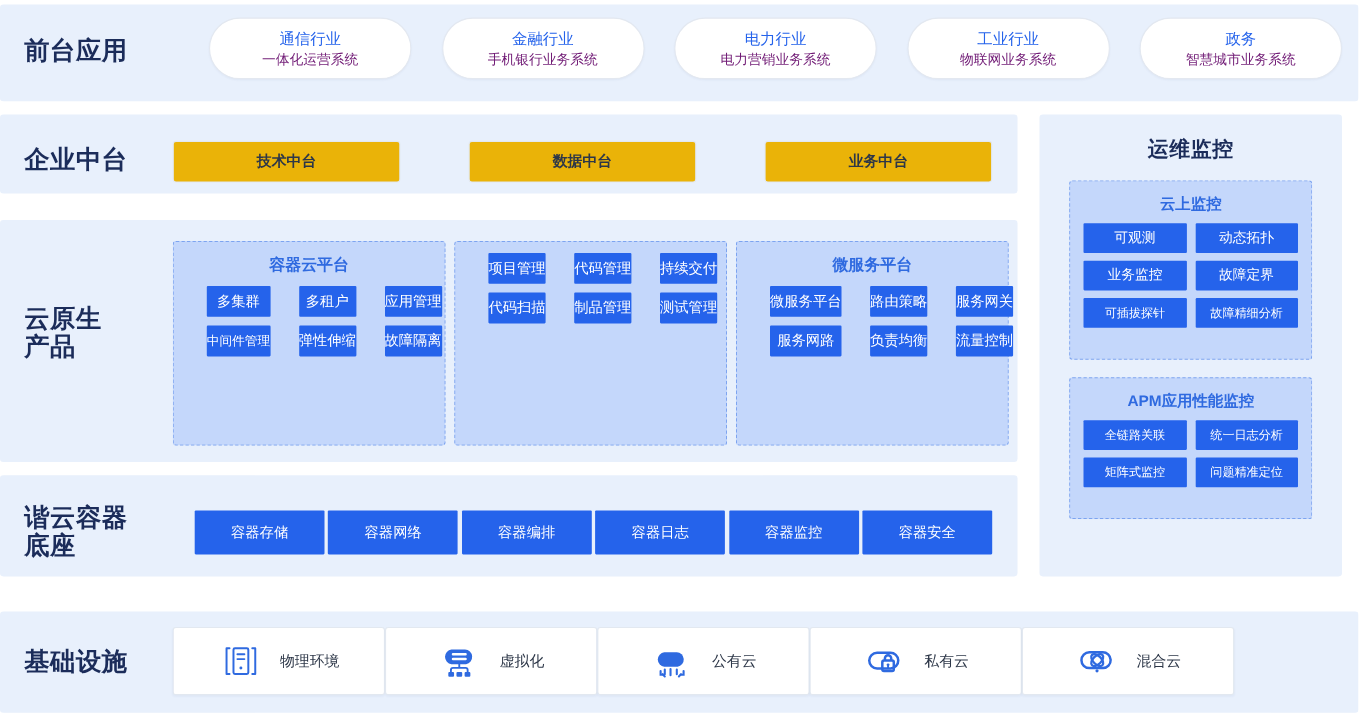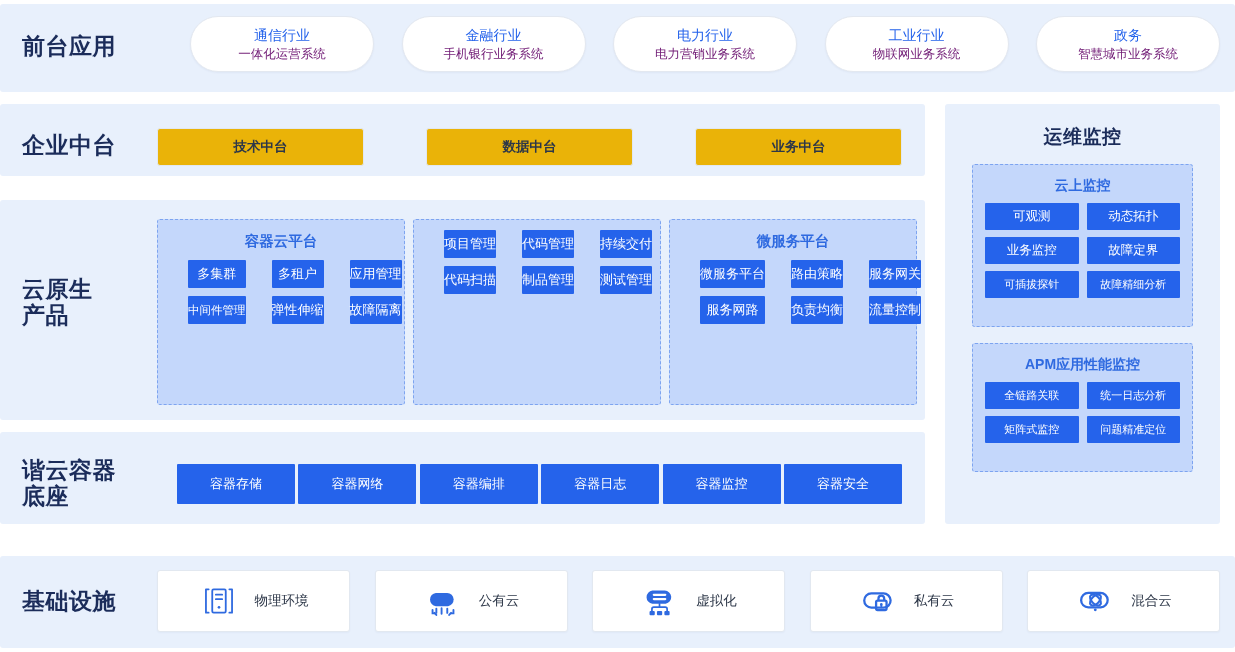--- a/index.html
+++ b/index.html
@@ -97,21 +97,21 @@
     width: 118px; height: 40px; background: #2563eb; color: #fff;
     display: flex; align-items: center; justify-content: center;
     font-size: 13px; border-radius: 1px;
   }
 
   
   #row-infra { left: 0; top: 556px; width: 1235px; height: 92px; }
   #label-infra { top: 588px; }
 
   .infrarow { position: absolute; left: 157px; top: 570px; width: 1063px; height: 62px;
-              display: flex; justify-content: space-between; }
+              display: flex; }
   .infracard {
     width: 193px; height: 62px; background: #ffffff;
     border: 1px solid #e2e8f0; border-radius: 3px;
     display: flex; align-items: center; justify-content: center; gap: 16px;
     box-shadow: 0 1px 2px rgba(30,60,120,.04);
   }
   .infracard .ico { width: 40px; height: 40px; display: flex; align-items: center; justify-content: center; }
   .infracard .ilabel { font-size: 13.5px; color: #2d3748; }
 
   
@@ -248,47 +248,47 @@
           </g>
           <circle cx="20" cy="27" r="1.5" fill="#2f6ae0"></circle>
         </svg>
       </span>
       <span class="ilabel">物理环境</span>
     </div>
 
     <div class="infracard">
       <span class="ico">
         <svg width="38" height="38" viewBox="0 0 40 40">
+          <path d="M12 9h13a7 7 0 0 1 1 13.9H12A7 7 0 0 1 12 9z" fill="#2f6ae0"></path>
+          <path d="M13.5 13.5h12M13.5 18h12" stroke="#ffffff" stroke-width="2.4" stroke-linecap="round"></path>
+          <g fill="none" stroke="#2f6ae0" stroke-width="1.8" stroke-linecap="round">
+            <path d="M19.5 23v3.5M11.5 30.5v-2a2 2 0 0 1 2-2h12a2 2 0 0 1 2 2v2"></path>
+          </g>
+          <g fill="#2f6ae0">
+            <rect x="9" y="30.5" width="5.5" height="4.5" rx="1"></rect>
+            <rect x="16.8" y="30.5" width="5.5" height="4.5" rx="1"></rect>
+            <rect x="24.6" y="30.5" width="5.5" height="4.5" rx="1"></rect>
+          </g>
+        </svg>
+      </span>
+      <span class="ilabel">虚拟化</span>
+    </div>
+
+    <div class="infracard">
+      <span class="ico">
+        <svg width="38" height="38" viewBox="0 0 40 40">
           <path d="M12.5 11.5h12a7 7 0 0 1 .8 13.9H12.5a7 7 0 0 1 0-13.9z" fill="#2f6ae0"></path>
           <g stroke="#2f6ae0" stroke-width="2" stroke-linecap="round" fill="none">
             <path d="M13 28v4.5M18.5 27.5v6M24.5 28v4.5"></path>
             <path d="M9 29.5v3.5h2.5M31 29.5v3.5h-2.5"></path>
             <path d="M11 32.5l2 2.2M26.5 34.7l2-2.2"></path>
           </g>
         </svg>
       </span>
       <span class="ilabel">公有云</span>
-    </div>
-
-    <div class="infracard">
-      <span class="ico">
-        <svg width="38" height="38" viewBox="0 0 40 40">
-          <path d="M12 9h13a7 7 0 0 1 1 13.9H12A7 7 0 0 1 12 9z" fill="#2f6ae0"></path>
-          <path d="M13.5 13.5h12M13.5 18h12" stroke="#ffffff" stroke-width="2.4" stroke-linecap="round"></path>
-          <g fill="none" stroke="#2f6ae0" stroke-width="1.8" stroke-linecap="round">
-            <path d="M19.5 23v3.5M11.5 30.5v-2a2 2 0 0 1 2-2h12a2 2 0 0 1 2 2v2"></path>
-          </g>
-          <g fill="#2f6ae0">
-            <rect x="9" y="30.5" width="5.5" height="4.5" rx="1"></rect>
-            <rect x="16.8" y="30.5" width="5.5" height="4.5" rx="1"></rect>
-            <rect x="24.6" y="30.5" width="5.5" height="4.5" rx="1"></rect>
-          </g>
-        </svg>
-      </span>
-      <span class="ilabel">虚拟化</span>
     </div>
 
     <div class="infracard">
       <span class="ico">
         <svg width="38" height="38" viewBox="0 0 40 40">
           <path d="M13 12h12.5a7.5 7.5 0 0 1 .5 15H13a7.5 7.5 0 0 1 0-15z" fill="none" stroke="#2f6ae0" stroke-width="2.4" stroke-linejoin="round"></path>
           <rect x="18" y="19.5" width="11" height="10" rx="1.6" fill="none" stroke="#2f6ae0" stroke-width="2.4"></rect>
           <path d="M20.5 19.5v-2.2a3 3 0 0 1 6 0v2.2" fill="none" stroke="#2f6ae0" stroke-width="2.4"></path>
           <circle cx="23.5" cy="23.6" r="1.4" fill="#2f6ae0"></circle>
           <path d="M23.5 24.6v2" stroke="#2f6ae0" stroke-width="1.8" stroke-linecap="round"></path>

